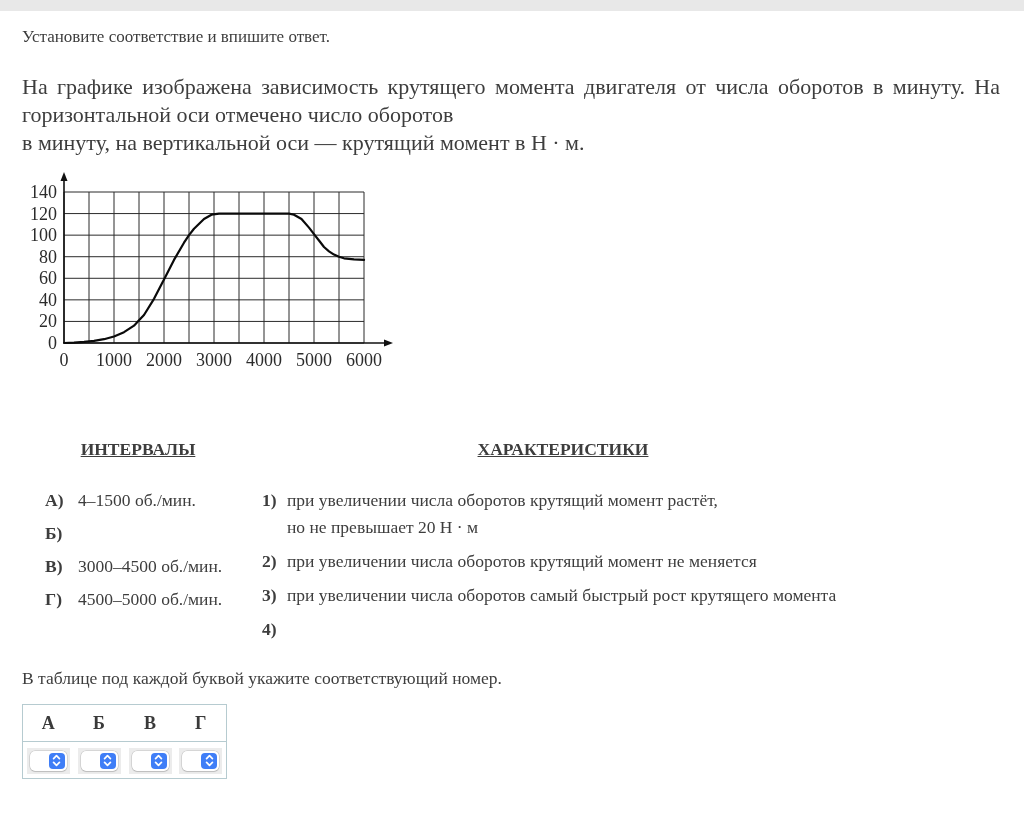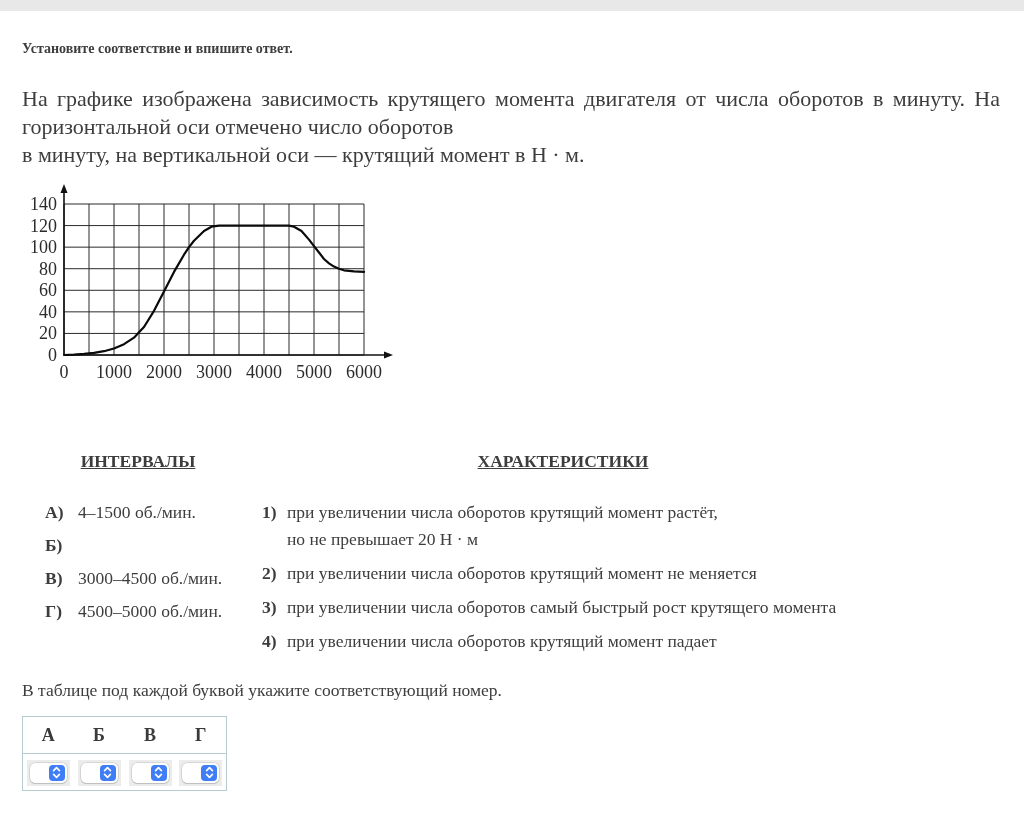--- a/index.html
+++ b/index.html
@@ -10,23 +10,23 @@
     color: #3d3d3d;
     overflow: hidden;
   }
   .topbar {
     width: 100%; height: 11px;
     background: #e8e8e8;
   }
   .page { padding: 0 24px 0 22px; }
 
   .title {
-    margin-top: 26px;
-    font-size: 14px;
-    font-weight: bold;
+    margin-top: 14px;
+    font-size: 17px;
+    font-weight: normal;
     line-height: 24px;
   }
   .intro {
     margin-top: 24px;
     font-size: 22px;
     line-height: 28px;
     text-align: justify;
   }
   .chart-wrap { margin-top: 12px; }
   svg.chart { display: block; }
@@ -221,24 +221,20 @@
         </li>
         <li class="char-item">
           <span class="char-num">3)</span>
           <div class="char-text">
             <span>при увеличении числа оборотов самый быстрый рост крутящего момента</span>
 
           </div>
         </li>
         <li class="char-item">
           <span class="char-num">4)</span>
-          <div class="char-text">
-            <span>при увеличении числа оборотов крутящий момент падает</span>
-
-          </div>
         </li>
       </ul>
     </div>
 
   </div>
 
   <p class="table-instruction">В таблице под каждой буквой укажите соответствующий номер.</p>
 
   <table class="answer">
     <tbody>

